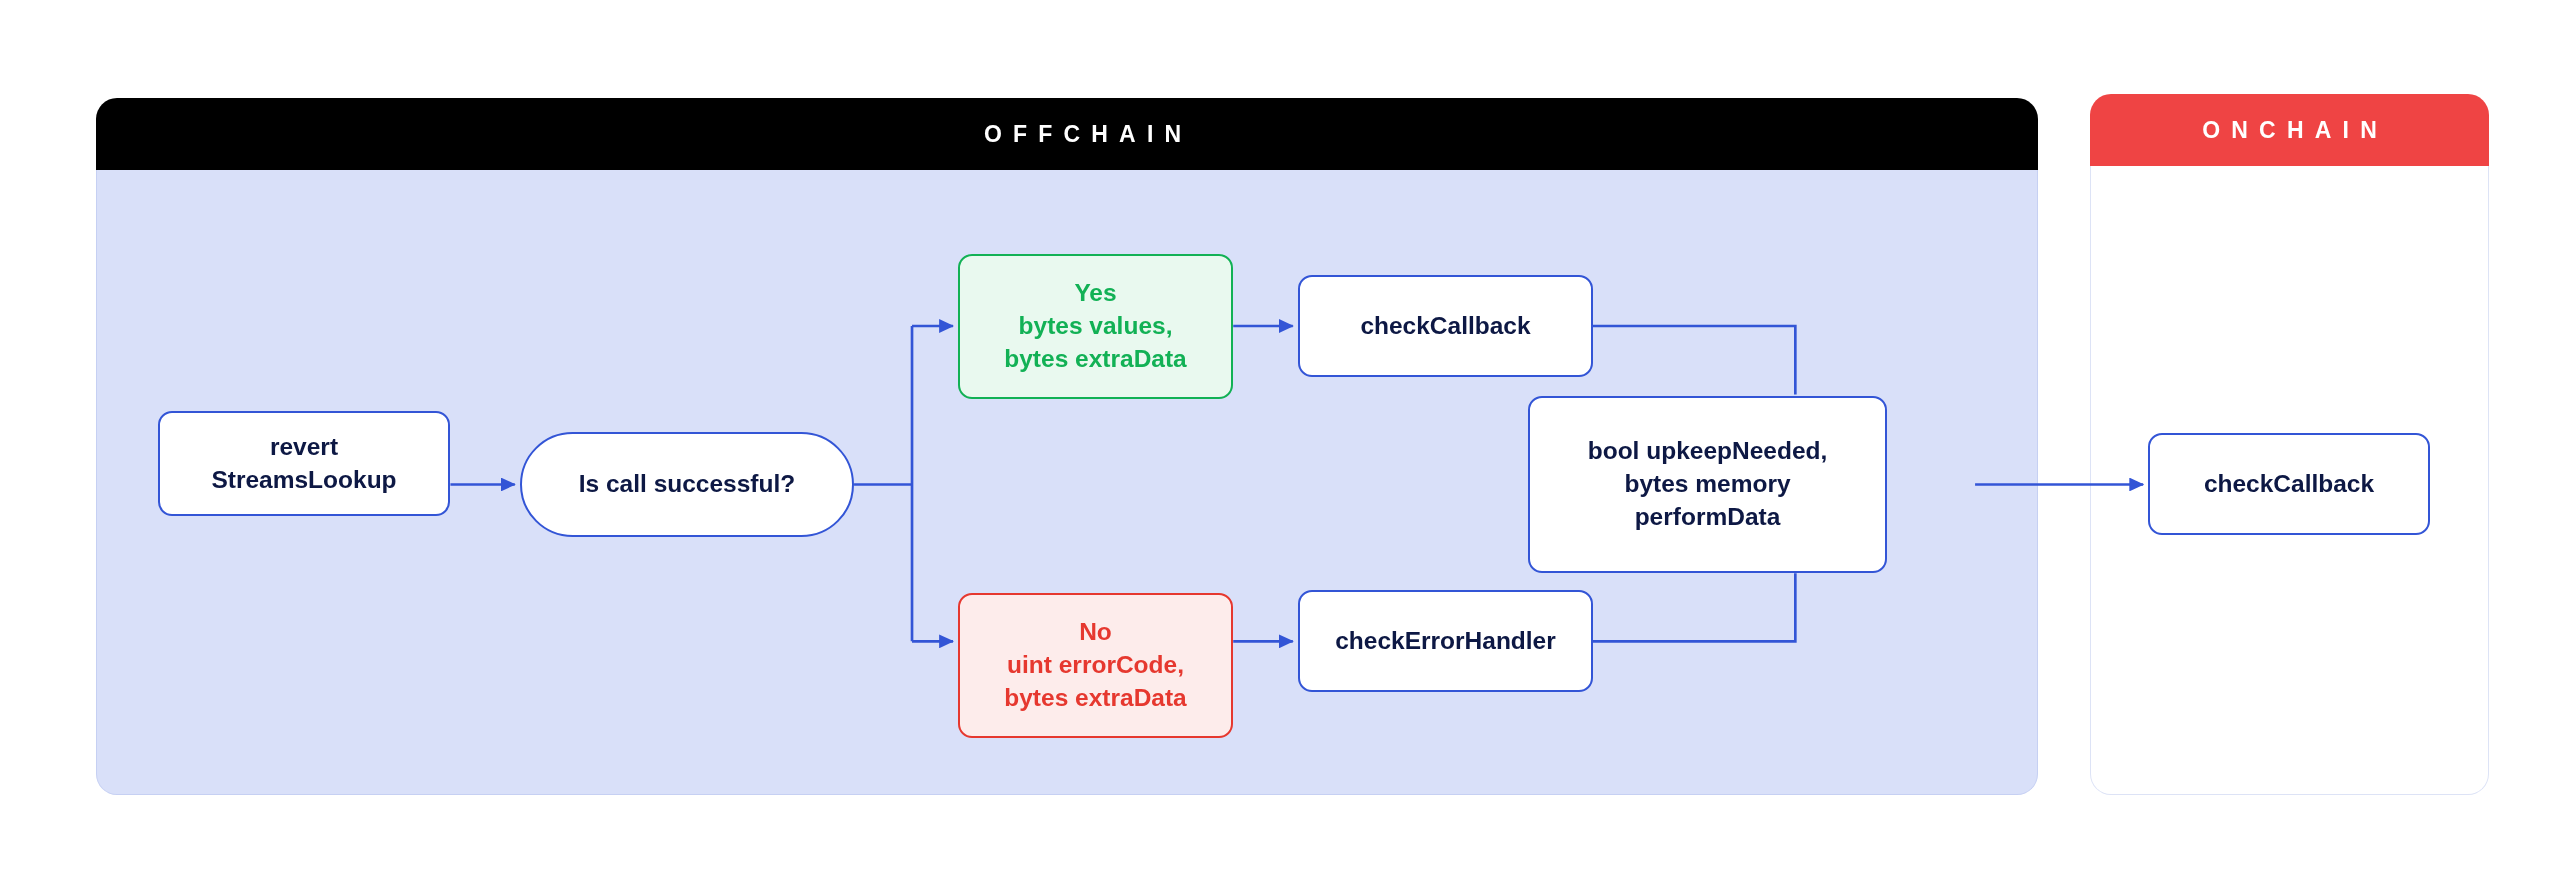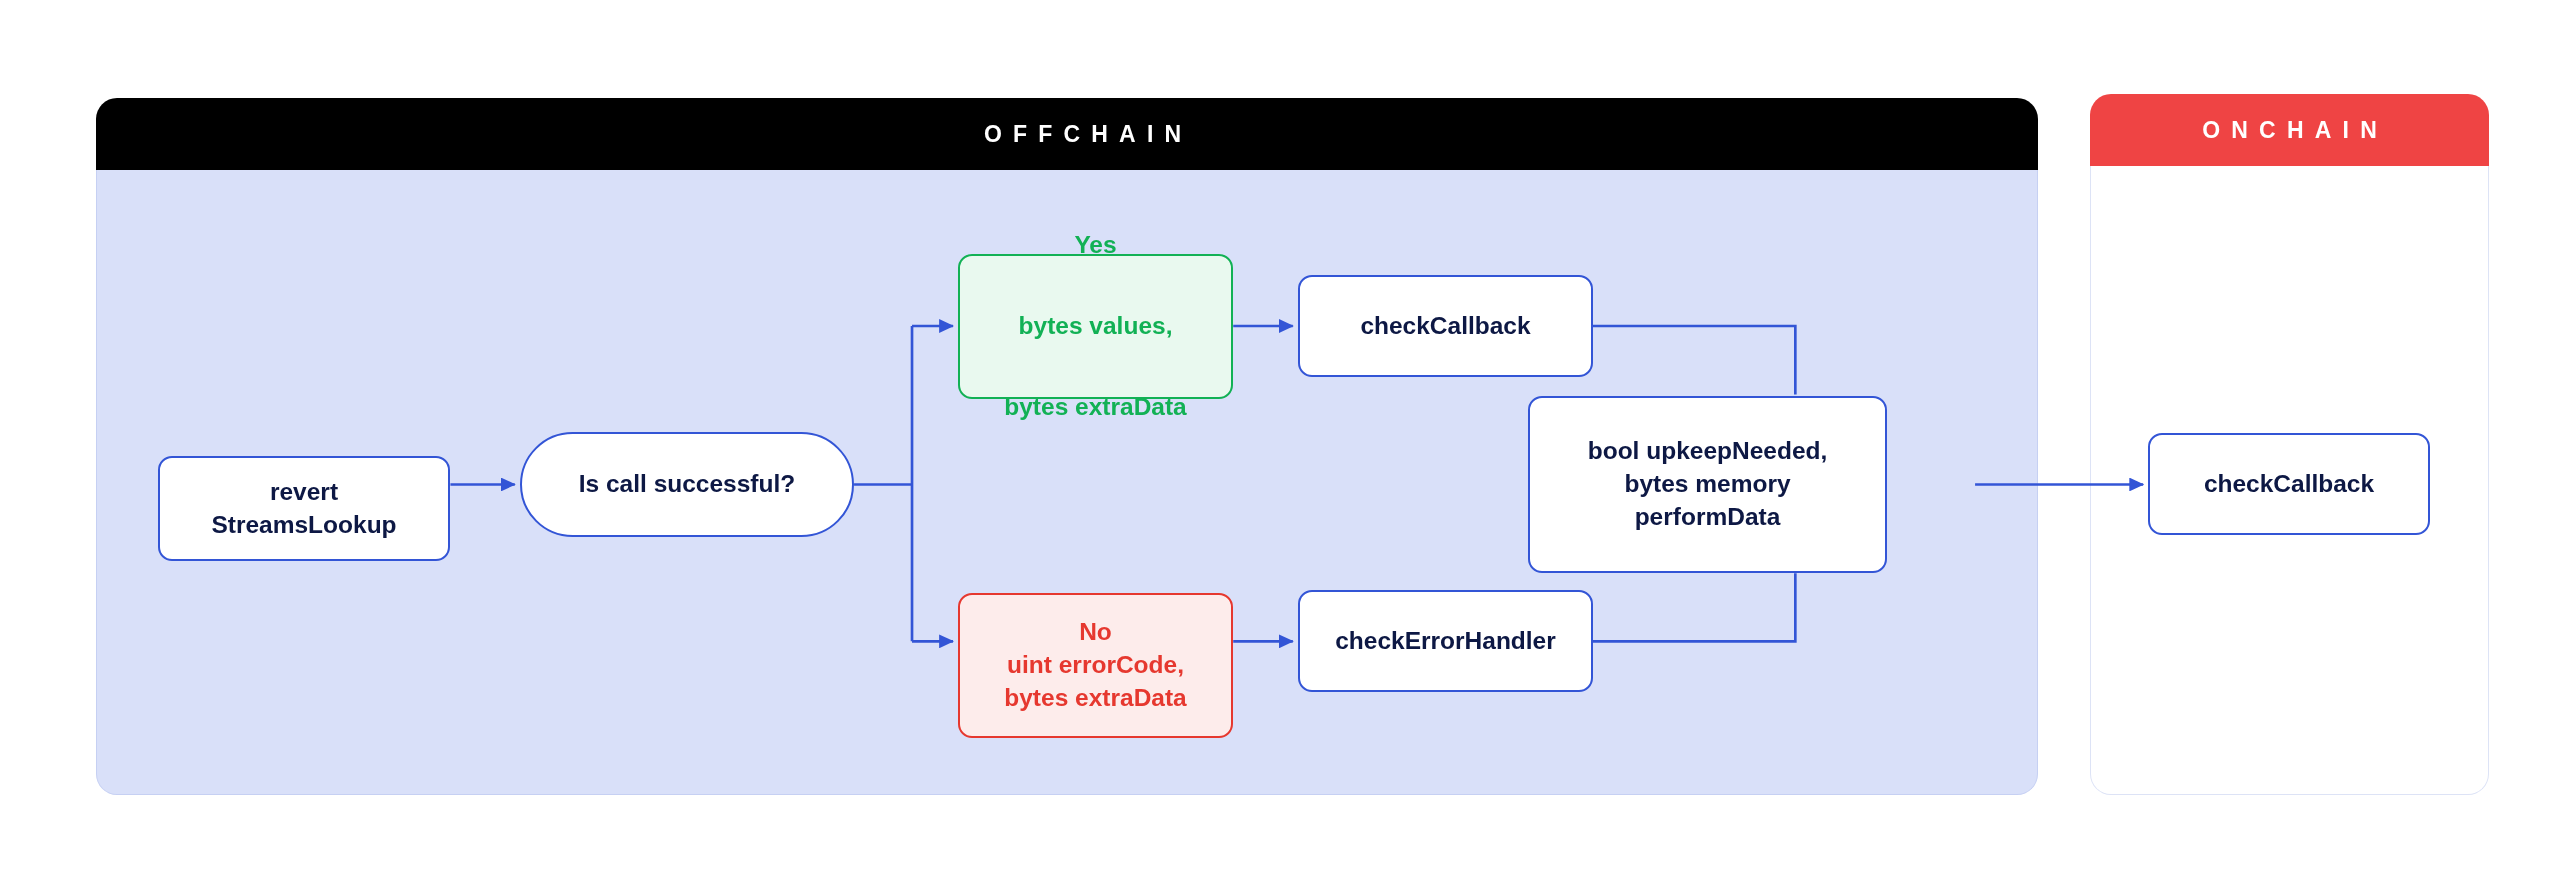--- a/index.html
+++ b/index.html
@@ -52,23 +52,23 @@
     font-size: 24.5px;
     line-height: 1.34;
     color: #0d1844;
     background: #ffffff;
     border: 2.7px solid #3355d6;
     border-radius: 14px;
     z-index: 3;
   }
   .node span { display: block; white-space: nowrap; }
 
-  .node-revert   { left: 158px;  top: 456px;  width: 292px; height: 105px; }
+  .node-revert   { left: 158px;  top: 411px;  width: 292px; height: 105px; }
   .node-decision { left: 520px;  top: 432px;  width: 334px; height: 105px; border-radius: 53px; }
-  .node-yes      { left: 958px; top: 254px;  width: 275px; height: 145px; background: #e9f9ef; border-color: #12b155; color: #12b155; gap: 48px; }
+  .node-yes      { left: 958px; top: 254px;  width: 275px; height: 145px; background: #e9f9ef; border-color: #12b155; color: #12b155; }
   .node-callback { left: 1298px; top: 275px;  width: 295px; height: 102px; }
   .node-no       { left: 958px; top: 569px; width: 275px; height: 145px; background: #fdeceb; border-color: #e6382f; color: #e6382f; margin-top: 24px; }
   .node-errorh   { left: 1298px; top: 590px; width: 295px; height: 102px; }
   .node-upkeep   { left: 1528px; top: 396px;  width: 359px; height: 177px; }
   .node-perform  { left: 2148px; top: 433px;  width: 282px; height: 102px; }
 
   
   .wires {
     position: absolute;
     left: 0; top: 0;

